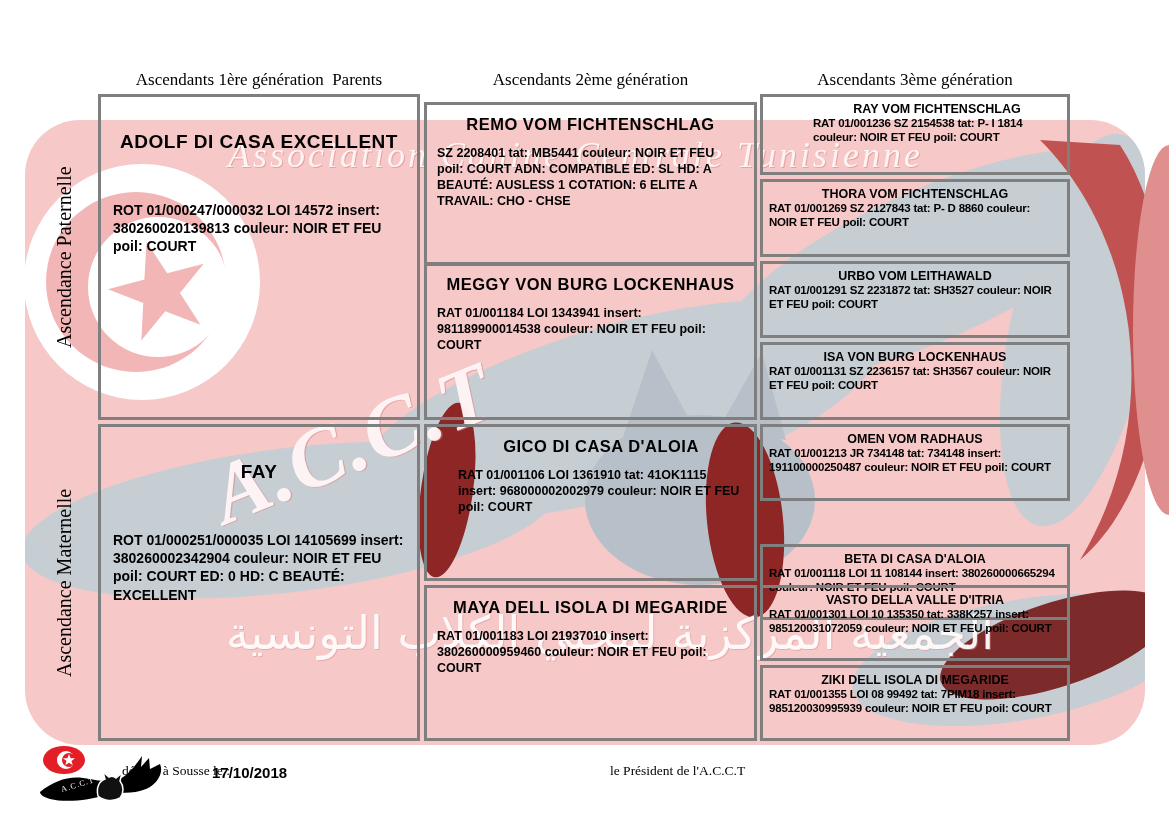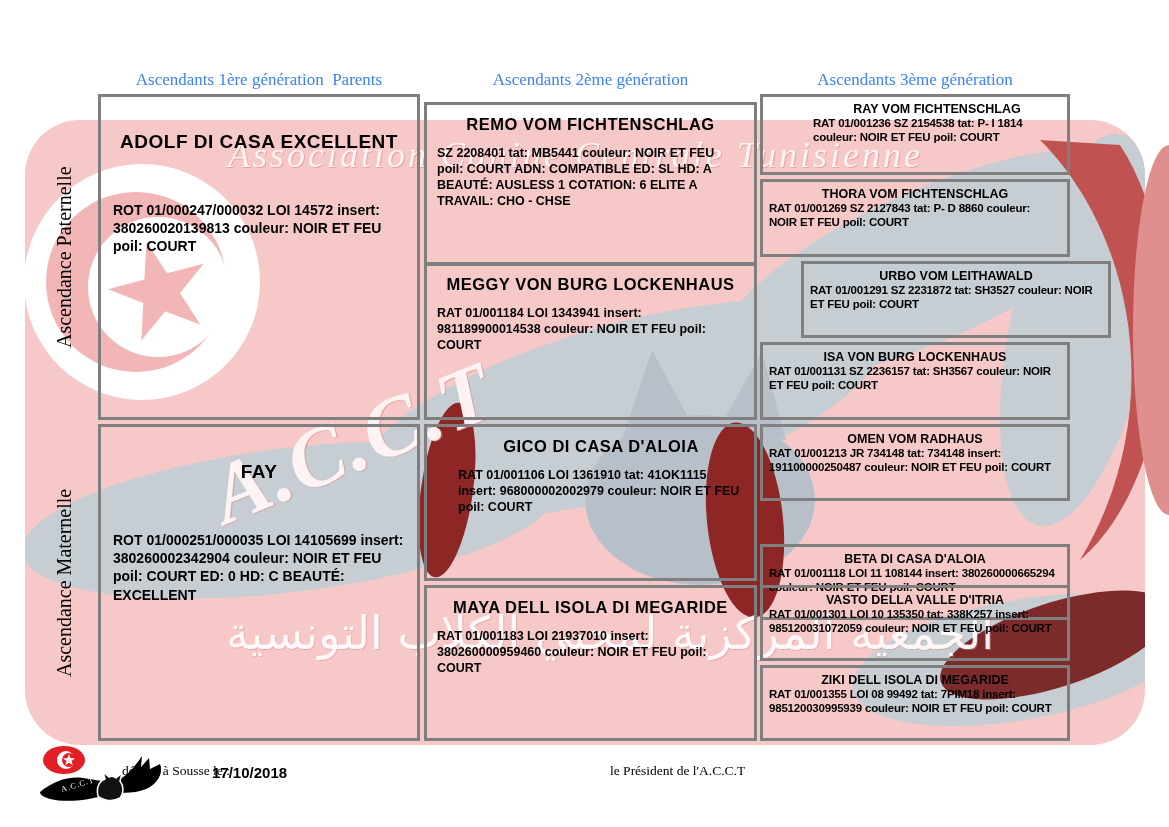--- a/index.html
+++ b/index.html
@@ -28,21 +28,21 @@
   .box-title{font-weight:bold;text-align:center;color:#000;}
   .box-body{font-weight:bold;color:#000;}
   .c1 .box-title{font-size:19px;margin-top:34px;letter-spacing:.5px;}
   .c1 .box-body{font-size:14px;margin-top:48px;padding:0 12px;line-height:1.3;}
   .c2 .box-title{font-size:16.5px;margin-top:10px;letter-spacing:.5px;}
   .c2 .box-body{font-size:12.5px;margin-top:12px;padding:0 10px;line-height:1.27;}
   .c3 .box-title{font-size:12.5px;margin-top:5px;}
   .c3 .box-body{font-size:11.5px;margin-top:1px;padding:0 6px;line-height:1.18;letter-spacing:-.2px;}
 
   
-  .col-header{position:absolute;top:70px;z-index:4;text-align:center;color:#3b82f6;
+  .col-header{position:absolute;top:70px;z-index:4;text-align:center;color:#000000;
     font-family:"Liberation Serif", serif;font-size:17px;white-space:pre;}
   .side-label{position:absolute;z-index:4;display:flex;align-items:center;justify-content:center;
     writing-mode:vertical-rl;transform:rotate(180deg);
     font-family:"Liberation Serif", serif;font-size:20px;color:#000;}
 
   
   .footer-item{position:absolute;z-index:4;color:#000;}
   .f-serif{font-family:"Liberation Serif", serif;font-size:13.5px;}
   .f-date{font-size:15px;font-weight:bold;}
   .logo{position:absolute;left:36px;top:740px;z-index:4;}
@@ -130,21 +130,21 @@
   </div>
 
   <div class="box c3" style="left:760px;top:94px;width:310px;height:81px;padding-left:44px;">
     <div class="box-title">RAY VOM FICHTENSCHLAG</div>
     <div class="box-body">RAT 01/001236 SZ 2154538 tat: P- I 1814 couleur: NOIR ET FEU poil: COURT</div>
   </div>
   <div class="box c3" style="left:760px;top:179px;width:310px;height:78px;">
     <div class="box-title">THORA VOM FICHTENSCHLAG</div>
     <div class="box-body">RAT 01/001269 SZ 2127843 tat: P- D 8860 couleur: NOIR ET FEU poil: COURT</div>
   </div>
-  <div class="box c3" style="left:760px;top:261px;width:310px;height:77px;margin-left:41px;">
+  <div class="box c3" style="left:760px;top:261px;width:310px;height:77px;">
     <div class="box-title">URBO VOM LEITHAWALD</div>
     <div class="box-body">RAT 01/001291 SZ 2231872 tat: SH3527 couleur: NOIR ET FEU poil: COURT</div>
   </div>
   <div class="box c3" style="left:760px;top:342px;width:310px;height:78px;">
     <div class="box-title">ISA VON BURG LOCKENHAUS</div>
     <div class="box-body">RAT 01/001131 SZ 2236157 tat: SH3567 couleur: NOIR ET FEU poil: COURT</div>
   </div>
   <div class="box c3" style="left:760px;top:424px;width:310px;height:77px;">
     <div class="box-title">OMEN VOM RADHAUS</div>
     <div class="box-body">RAT 01/001213 JR 734148 tat: 734148 insert: 191100000250487 couleur: NOIR ET FEU poil: COURT</div>

